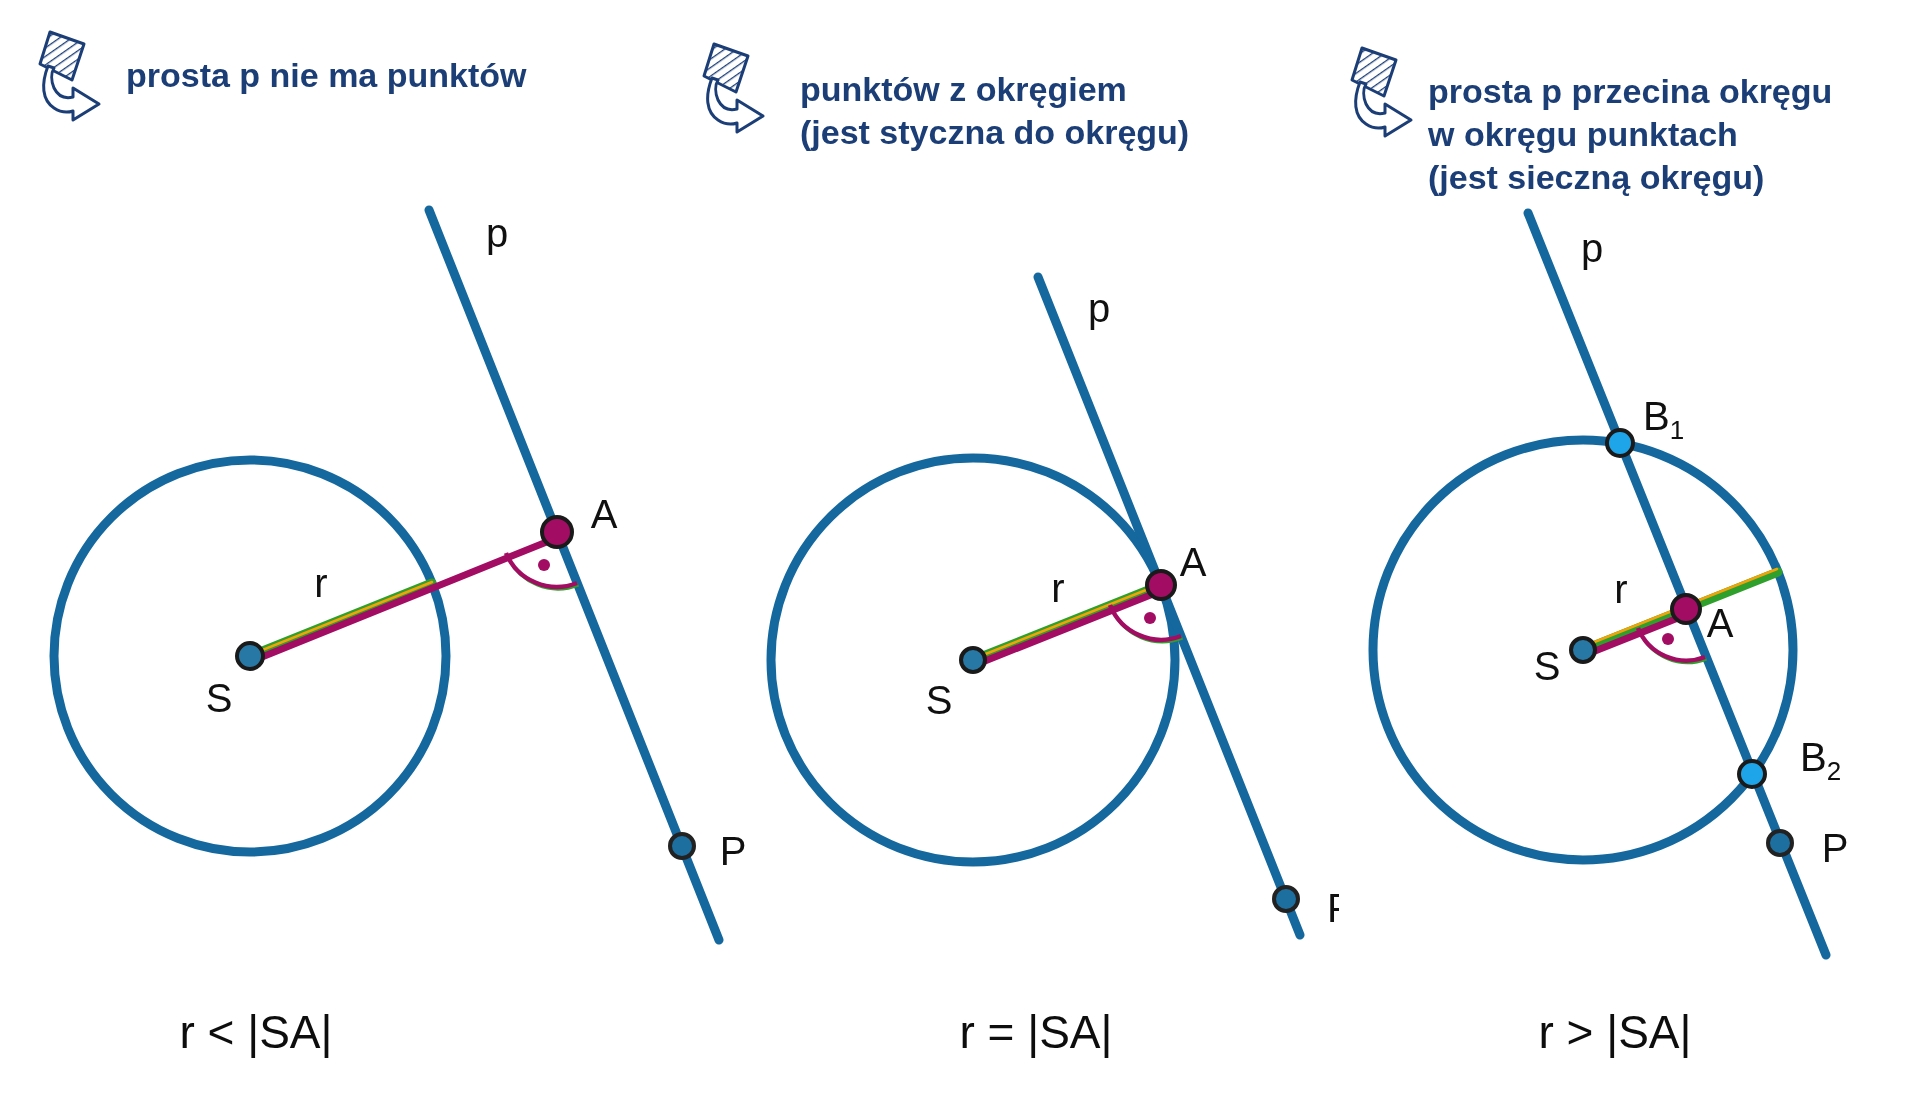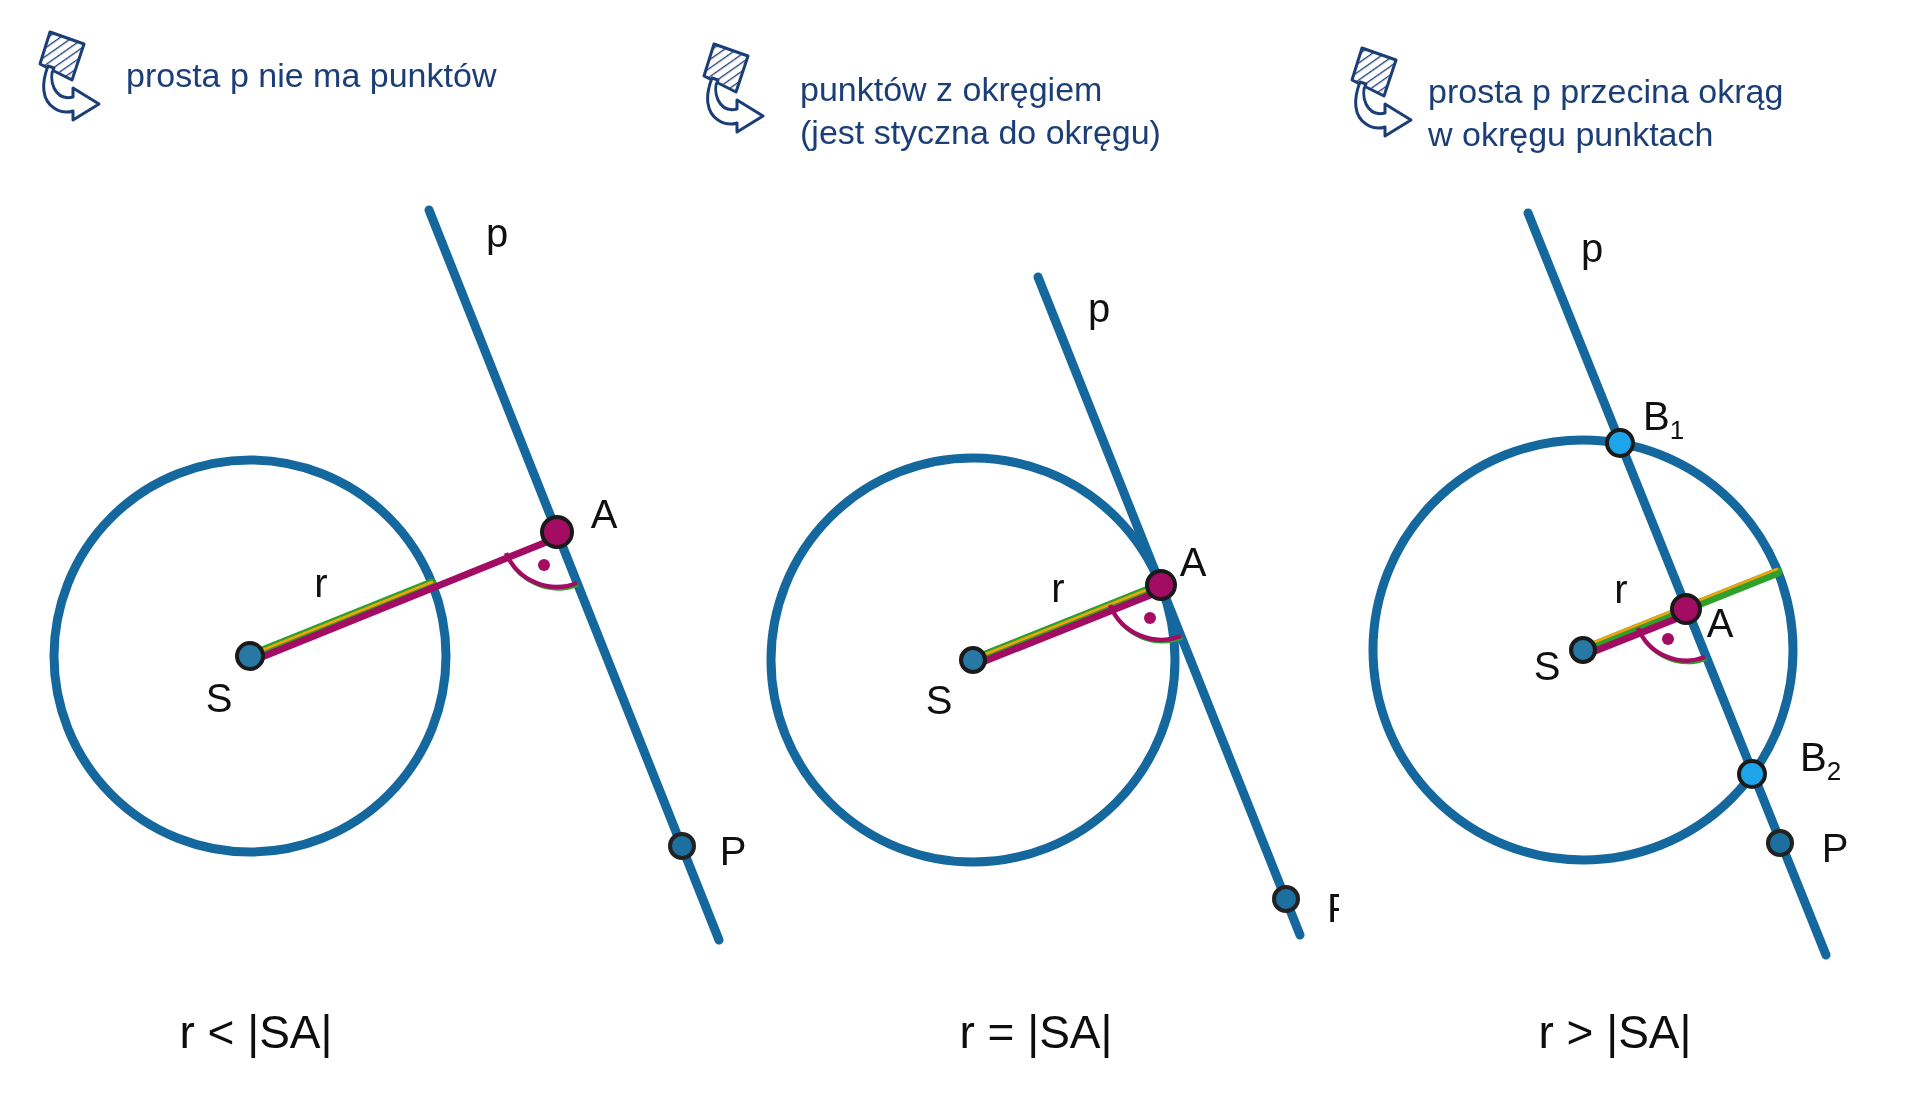--- a/index.html
+++ b/index.html
@@ -1,18 +1,18 @@
 <!DOCTYPE html>
 <html><head>
 <meta charset="utf-8">
 <style>
   html,body{margin:0;padding:0;background:#ffffff;}
   .canvas{position:relative;width:1920px;height:1111px;background:#ffffff;overflow:hidden;
           font-family:"Liberation Sans",sans-serif;}
-  .hdr{position:absolute;font-weight:400;font-size:34px;line-height:43px;color:#1c3e77;
+  .hdr{position:absolute;font-weight:700;font-size:34px;line-height:43px;color:#1c3e77;
        white-space:nowrap;}
   .hdr div{display:block;}
   .icon-svg{position:absolute;}
   .geom-svg{position:absolute;left:0;top:0;}
   .circle{fill:none;stroke:#15689e;stroke-width:9;}
   .linep{stroke:#15689e;stroke-width:9;stroke-linecap:round;}
   .seg-green{stroke:#2fa02c;stroke-width:9;stroke-linecap:round;}
   .seg-orange{stroke:#f2a30a;stroke-width:2.5;stroke-linecap:round;}
   .seg-magenta{stroke:#a30c63;stroke-width:7;stroke-linecap:round;}
   .arc-g{fill:none;stroke:#2fa02c;stroke-width:3;}
@@ -55,22 +55,23 @@
     </svg>
   <div class="hdr" style="left:800px;top:68px">
     <div>punktów z okręgiem</div>
     <div>(jest styczna do okręgu)</div>
   </div>
 
   <svg class="icon-svg" style="left:1348px;top:44px" width="66" height="96">
       <use href="#arrow-icon"></use>
     </svg>
   <div class="hdr" style="left:1428px;top:70px">
-    <div>prosta p przecina okrąg</div>
+    <div>prosta p przecina okręgu</div>
     <div>w okręgu punktach</div>
+    <div>(jest sieczną okręgu)</div>
   </div>
 
   <svg class="geom-svg" width="1920" height="1111" viewBox="0 0 1920 1111">
     <defs>
       <clipPath id="clipMidP">
           <rect x="1240" y="880" width="99" height="60"></rect>
         </clipPath>
     </defs>
 
     <g>

